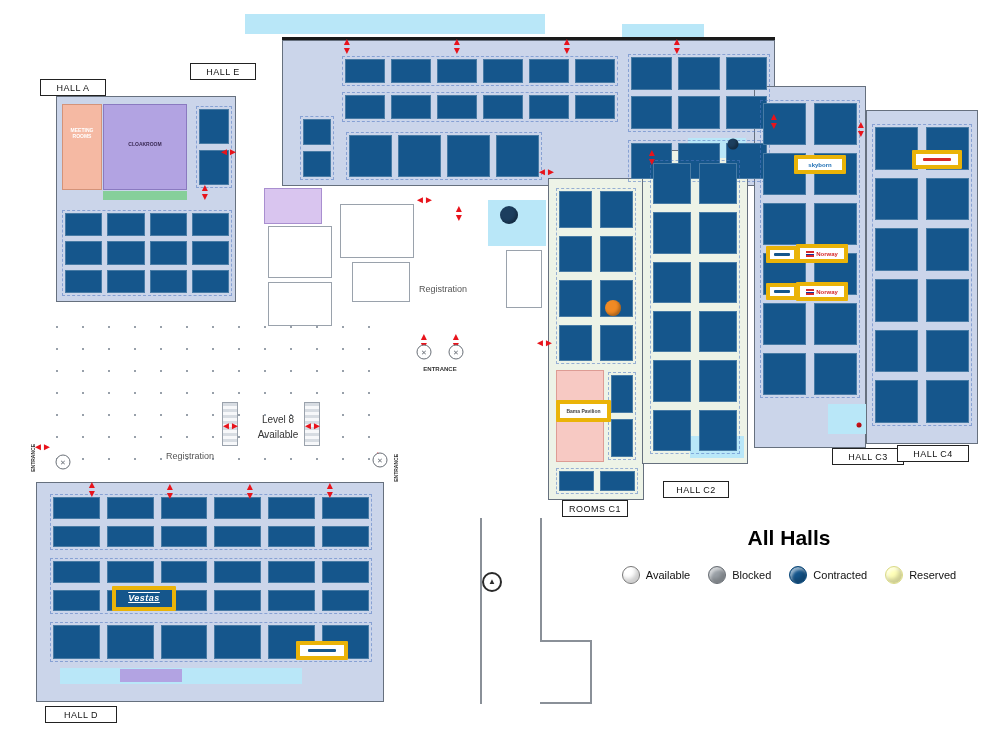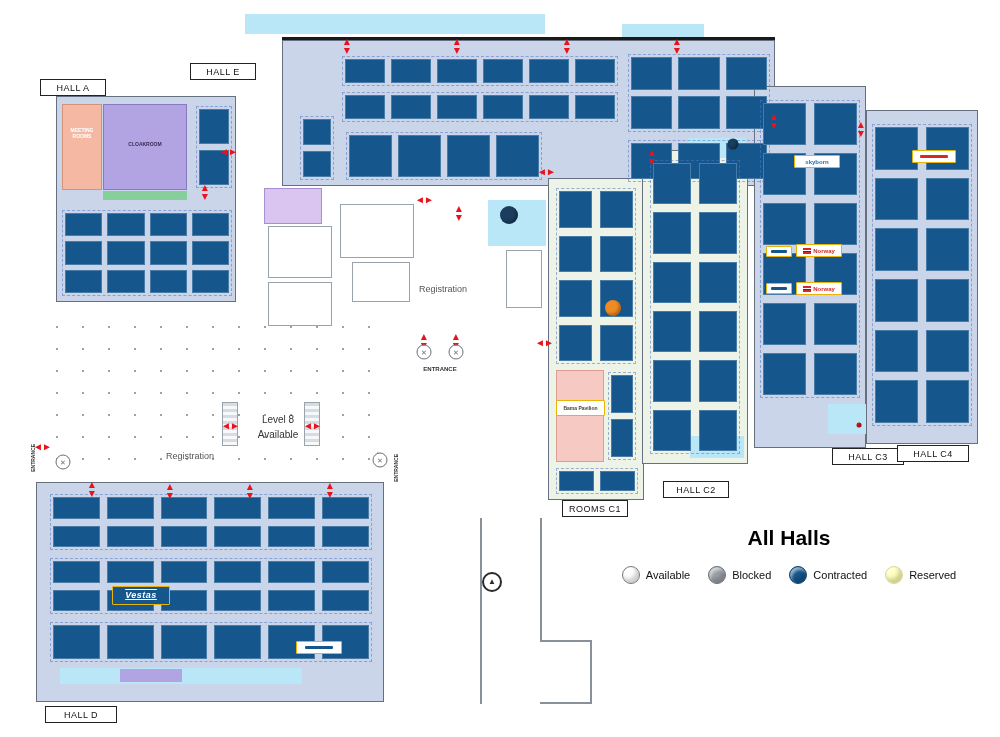--- a/index.html
+++ b/index.html
@@ -17,21 +17,21 @@
            color:#2a2a2a;transform:translate(-50%,-50%);line-height:1;}
   .arrow{position:absolute;color:#e8131b;font-size:10px;font-weight:bold;letter-spacing:-1px;
          transform:translate(-50%,-50%);line-height:1;text-align:center;white-space:nowrap;}
   .arrow.v{transform:translate(-50%,-50%) rotate(90deg);}
   .door{position:absolute;width:13px;height:13px;border:1.5px solid #6a7078;border-radius:50%;
         color:#6a7078;font-size:7px;display:flex;align-items:center;justify-content:center;
         transform:translate(-50%,-50%);background:#ffffff;line-height:1;}
   .marker{position:absolute;border-radius:50%;transform:translate(-50%,-50%);
           box-shadow:inset -2px -2px 3px rgba(0,0,0,.28);}
   .chip{position:absolute;display:flex;align-items:center;justify-content:center;gap:2px;
-        border:1px solid #eab308;border-radius:1px;font-weight:bold;line-height:1;overflow:hidden;}
+        border:4px solid #eab308;border-radius:1px;font-weight:bold;line-height:1;overflow:hidden;}
   .chip-bar{width:65%;height:3px;border-radius:1px;}
   .flag-no{display:inline-block;width:8px;height:6px;
         background:linear-gradient(180deg,#d62828 0 35%,#ffffff 35% 45%,#16339c 45% 60%,#ffffff 60% 70%,#d62828 70% 100%);}
   .logo-vestas{font-style:italic;letter-spacing:.5px;text-decoration:underline overline;}
   .alabel{position:absolute;text-align:center;white-space:pre-line;line-height:1.15;}
   .hall-label{position:absolute;background:#ffffff;border:1px solid #222222;display:flex;
         align-items:center;justify-content:center;font-size:9px;letter-spacing:.5px;color:#111111;}
   .legend{position:absolute;left:590px;top:526px;width:398px;}
   .legend-title{text-align:center;font-size:21px;font-weight:bold;color:#000000;margin-bottom:16px;}
   .legend-items{display:flex;justify-content:center;align-items:center;gap:18px;}

